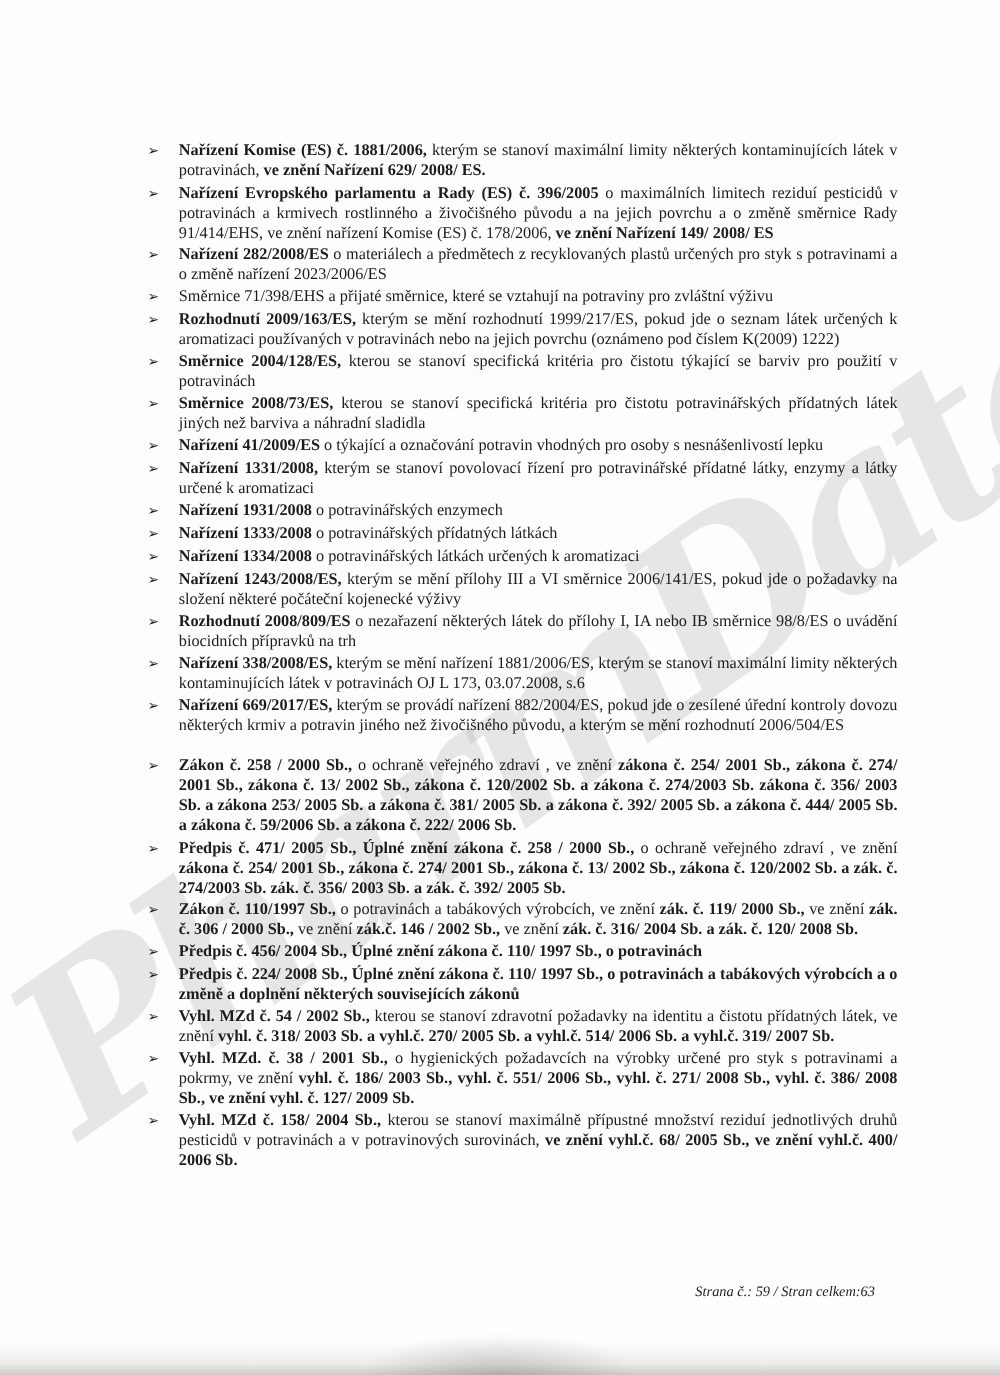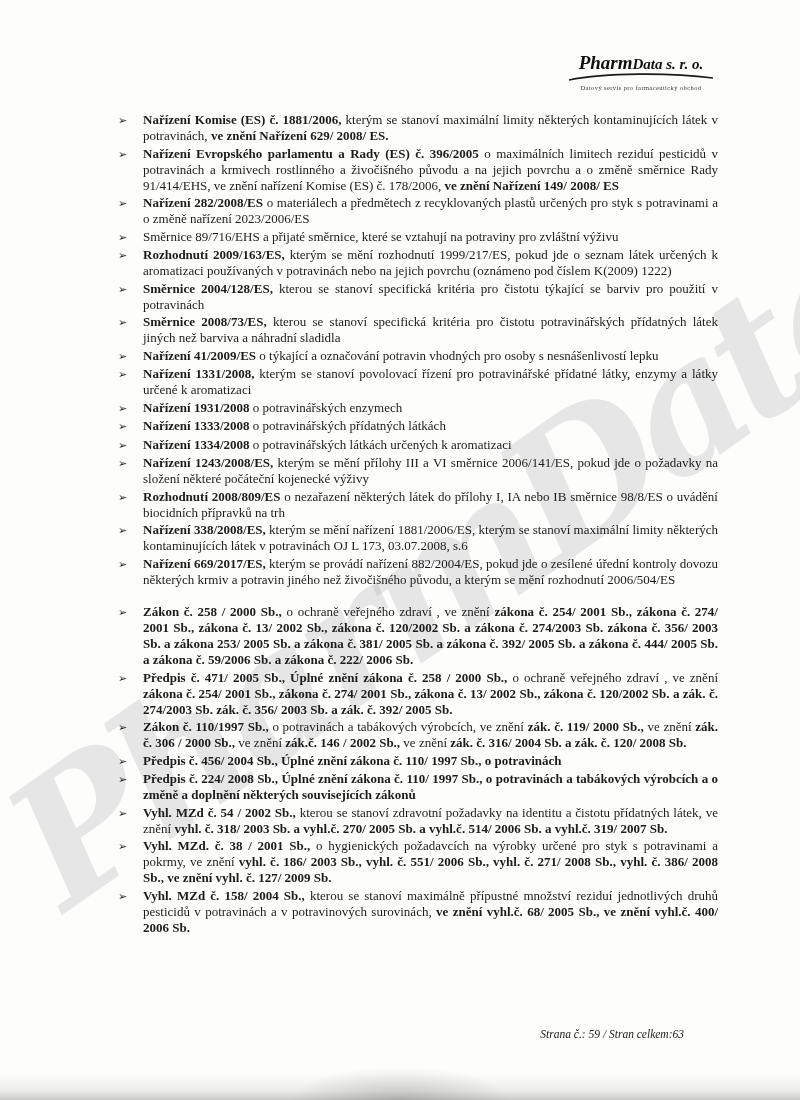--- a/index.html
+++ b/index.html
@@ -68,21 +68,21 @@
   .item-text {
     flex:1;
     font-size:13px;
     line-height:16px;
     text-align:justify;
   }
   .b { font-weight:bold; }
   .section-gap { height:15px; }
   .footer {
     position:absolute;
-    right:116px; top:1028px;
+    right:100px; top:1028px;
     font-style:italic;
     font-size:11.5px;
     color:#222;
     z-index:1;
   }
   .scan-bottom {
     position:absolute; left:0; bottom:0;
     width:100%; height:26px;
     background:linear-gradient(to bottom, rgba(140,140,140,0) 0%, rgba(130,130,130,0.14) 65%, rgba(95,95,95,0.32) 100%);
     z-index:3; pointer-events:none;
@@ -94,47 +94,38 @@
     z-index:3; pointer-events:none;
   }
 </style>
 </head>
 <body>
 
 <div class="page">
 
   <div class="watermark">PharmData</div>
 
-  <div class="logo">
-    <div class="brand">
-      <span class="p1">Pharm</span><span class="p2">Data s. r. o.</span>
-    </div>
-    <svg class="swoosh" width="148" height="12" viewBox="0 0 148 12">
-      <path d="M2 9 C 38 1.5, 104 1.5, 146 7" stroke="#1a1a1a" stroke-width="1.6" fill="none"></path>
-    </svg>
-    <div class="tagline">Datový servis pro farmaceutický obchod</div>
-  </div>
 
   <div class="content">
     <div>
         <div class="item">
           <span class="bullet">➢</span>
           <div class="item-text"><span class="b">Nařízení Komise (ES) č. 1881/2006,</span><span> kterým se stanoví maximální limity některých kontaminujících látek v potravinách, </span><span class="b">ve znění Nařízení 629/ 2008/ ES.</span></div>
         </div>
         <div class="item">
           <span class="bullet">➢</span>
           <div class="item-text"><span class="b">Nařízení Evropského parlamentu a Rady (ES) č. 396/2005</span><span> o maximálních limitech reziduí pesticidů v potravinách a krmivech rostlinného a živočišného původu a na jejich povrchu a o změně směrnice Rady 91/414/EHS, ve znění nařízení Komise (ES) č. 178/2006, </span><span class="b">ve znění Nařízení 149/ 2008/ ES</span></div>
         </div>
         <div class="item">
           <span class="bullet">➢</span>
           <div class="item-text"><span class="b">Nařízení 282/2008/ES</span><span> o materiálech a předmětech z recyklovaných plastů určených pro styk s potravinami a o změně nařízení 2023/2006/ES</span></div>
         </div>
         <div class="item">
           <span class="bullet">➢</span>
-          <div class="item-text"><span>Směrnice 89/716/EHS a přijaté směrnice, které se vztahují na potraviny pro zvláštní výživu</span></div>
+          <div class="item-text"><span>Směrnice 71/398/EHS a přijaté směrnice, které se vztahují na potraviny pro zvláštní výživu</span></div>
         </div>
         <div class="item">
           <span class="bullet">➢</span>
           <div class="item-text"><span class="b">Rozhodnutí 2009/163/ES,</span><span> kterým se mění rozhodnutí 1999/217/ES, pokud jde o seznam látek určených k aromatizaci používaných v potravinách nebo na jejich povrchu (oznámeno pod číslem K(2009) 1222)</span></div>
         </div>
         <div class="item">
           <span class="bullet">➢</span>
           <div class="item-text"><span class="b">Směrnice 2004/128/ES,</span><span> kterou se stanoví specifická kritéria pro čistotu týkající se barviv pro použití v potravinách</span></div>
         </div>
         <div class="item">

